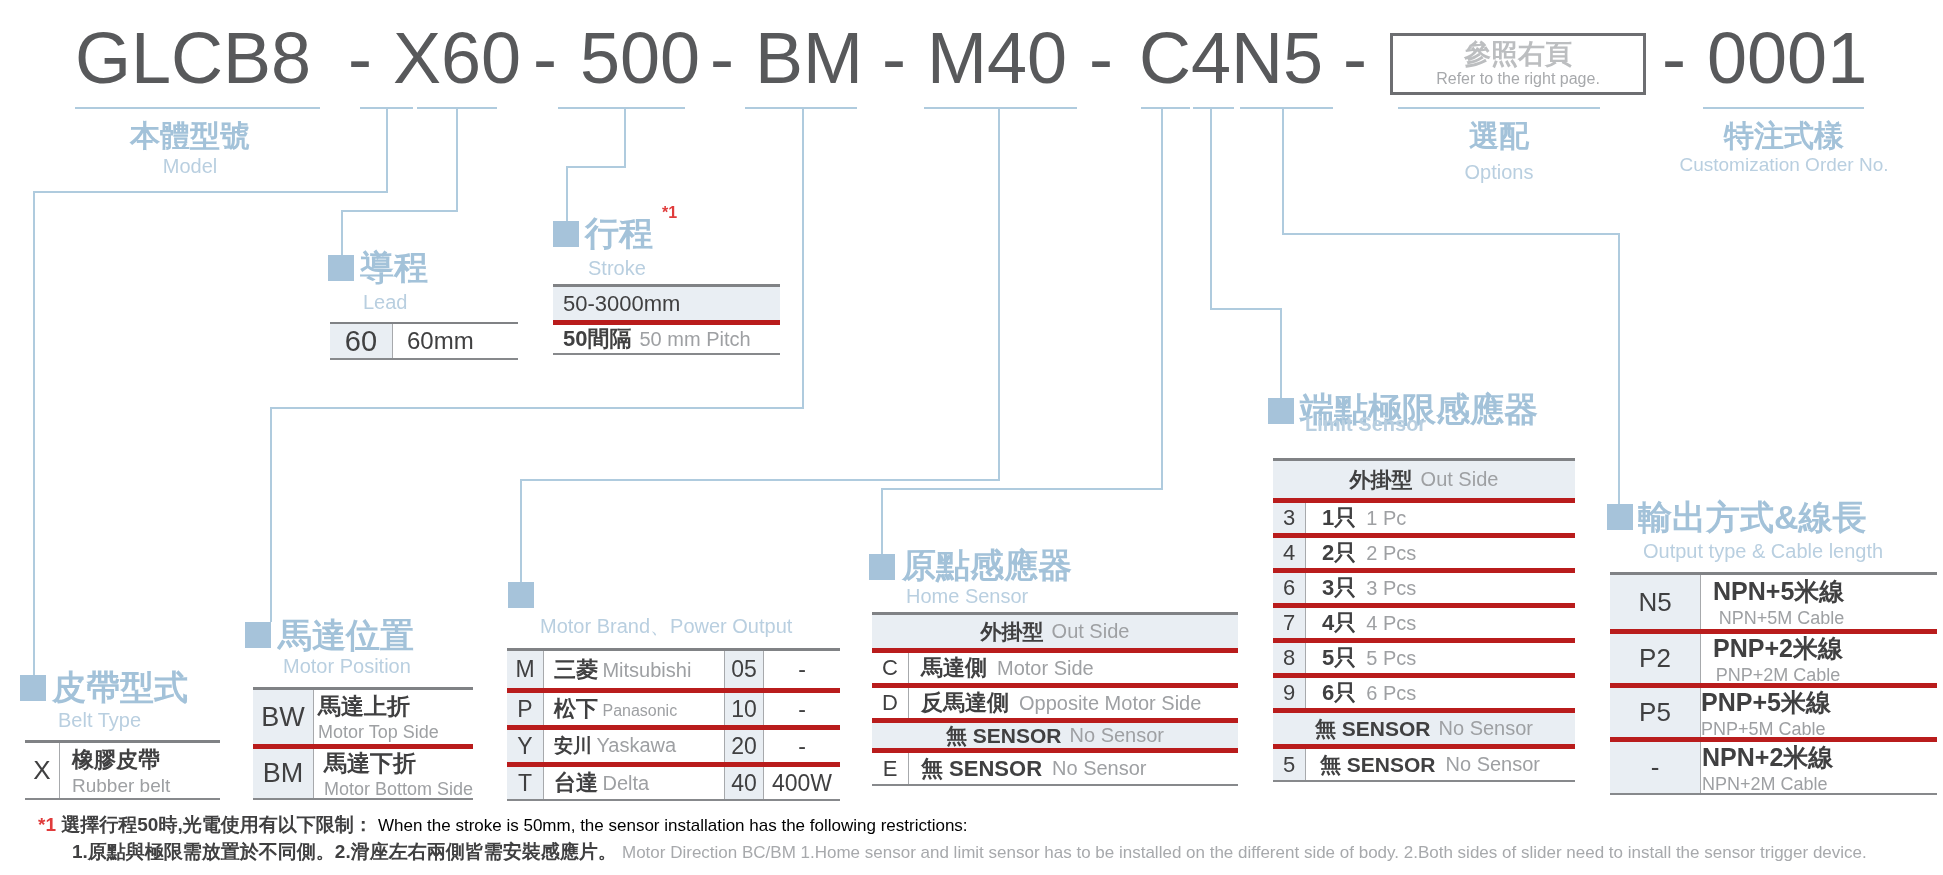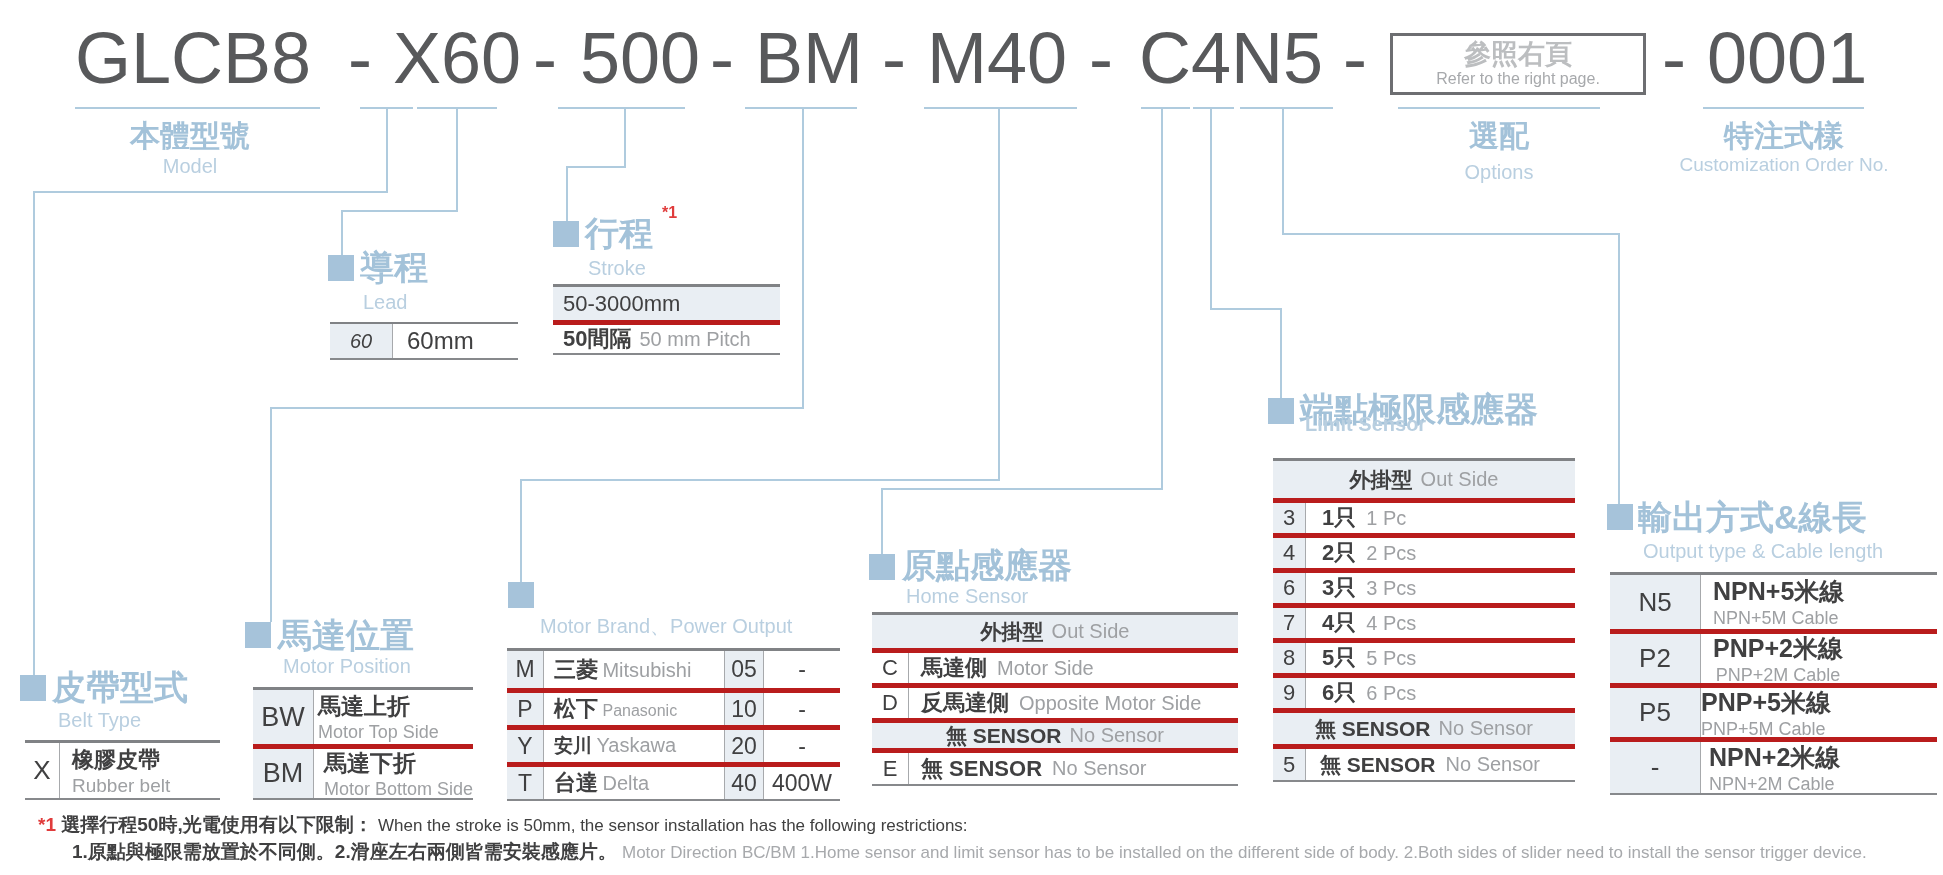--- a/index.html
+++ b/index.html
@@ -107,21 +107,21 @@
   <div class="abs" style="left:1654px;top:118px;width:260px;">
     <div class="lbl-zh">特注式樣</div>
     <div class="lbl-en" style="font-size:19px;">Customization Order No.</div>
   </div>
 
   <div class="sq" style="left:328px;top:255px;"></div>
   <div class="abs sec-zh" style="left:360px;top:250px;">導程</div>
   <div class="abs sec-en" style="left:363px;top:292px;">Lead</div>
   <div class="tbl" style="left:330px;top:322px;width:188px;border-top-width:2px;">
     <div class="row" style="height:34px;">
-      <div class="code" style="width:62px;font-size:20px;font-style:italic;">60</div>
+      <div class="code" style="width:62px;font-size:29px;">60</div>
       <div style="padding-left:14px;font-size:24px;color:#404041;">60mm</div>
     </div>
   </div>
 
   <div class="sq" style="left:553px;top:221px;"></div>
   <div class="abs sec-zh" style="left:585px;top:216px;">行程</div>
   <div class="abs" style="left:662px;top:204px;font-size:16px;color:#E03C3C;font-weight:600;">*1</div>
   <div class="abs sec-en" style="left:588px;top:258px;">Stroke</div>
   <div class="tbl" style="left:553px;top:284px;width:227px;">
     <div class="row" style="height:33px;background:#E9EEF3;">
@@ -284,51 +284,51 @@
       <span class="en nw" style="font-size:20px;padding-left:10px;">No Sensor</span>
     </div>
   </div>
 
   <div class="sq" style="left:1607px;top:504px;"></div>
   <div class="abs sec-zh" style="left:1638px;top:500px;">輸出方式&amp;線長</div>
   <div class="abs sec-en" style="left:1643px;top:541px;">Output type &amp; Cable length</div>
   <div class="tbl" style="left:1610px;top:572px;width:327px;">
     <div class="row" style="height:54px;">
       <div class="code" style="width:90px;font-size:26px;">N5</div>
-      <div class="stack" style="padding-left:12px;">
+      <div class="stack" style="padding-left:12px;align-items:flex-end;">
         <span class="zh nw" style="font-size:25px;">NPN+5米線</span>
         <span class="en nw" style="font-size:18px;">NPN+5M Cable</span>
       </div>
     </div>
     <div class="row" style="height:54px;text-align:center;">
       <div class="code" style="width:90px;font-size:26px;">P2</div>
       <div class="stack" style="padding-left:12px;">
         <span class="zh nw" style="font-size:25px;">PNP+2米線</span>
         <span class="en nw" style="font-size:18px;">PNP+2M Cable</span>
       </div>
     </div>
     <div class="row" style="height:54px;">
       <div class="code" style="width:90px;font-size:26px;">P5</div>
       <div class="stack" style="">
         <span class="zh nw" style="font-size:25px;">PNP+5米線</span>
         <span class="en nw" style="font-size:18px;">PNP+5M Cable</span>
       </div>
     </div>
     <div class="row" style="height:56px;">
       <div class="code" style="width:90px;font-size:26px;">-</div>
-      <div class="stack" style="padding-left:8px;">
+      <div class="stack" style="padding-left:1px;">
         <span class="zh nw" style="font-size:25px;">NPN+2米線</span>
         <span class="en nw" style="font-size:18px;">NPN+2M Cable</span>
       </div>
     </div>
   </div>
 
   <div class="abs nw" style="left:38px;top:812px;font-size:19px;">
     <span style="color:#E03C3C;font-weight:600;">*1</span>
     <span class="zh" style="font-weight:600;">選擇行程50時,光電使用有以下限制：</span>
-    <span style="color:#404040;font-size:17px;">When the stroke is 50mm, the sensor installation has  the following restrictions:</span>
+    <span style="color:#000000;font-size:17px;">When the stroke is 50mm, the sensor installation has  the following restrictions:</span>
   </div>
   <div class="abs nw" style="left:72px;top:839px;font-size:19px;">
     <span class="zh" style="font-weight:600;">1.原點與極限需放置於不同側。2.滑座左右兩側皆需安裝感應片。</span>
     <span style="color:#A7A9AC;font-size:17px;">Motor Direction BC/BM 1.Home sensor and limit sensor has to be installed on the different side of body.  2.Both sides of slider need to install the sensor trigger device.</span>
   </div>
 
 </div>
 
 </body></html>

